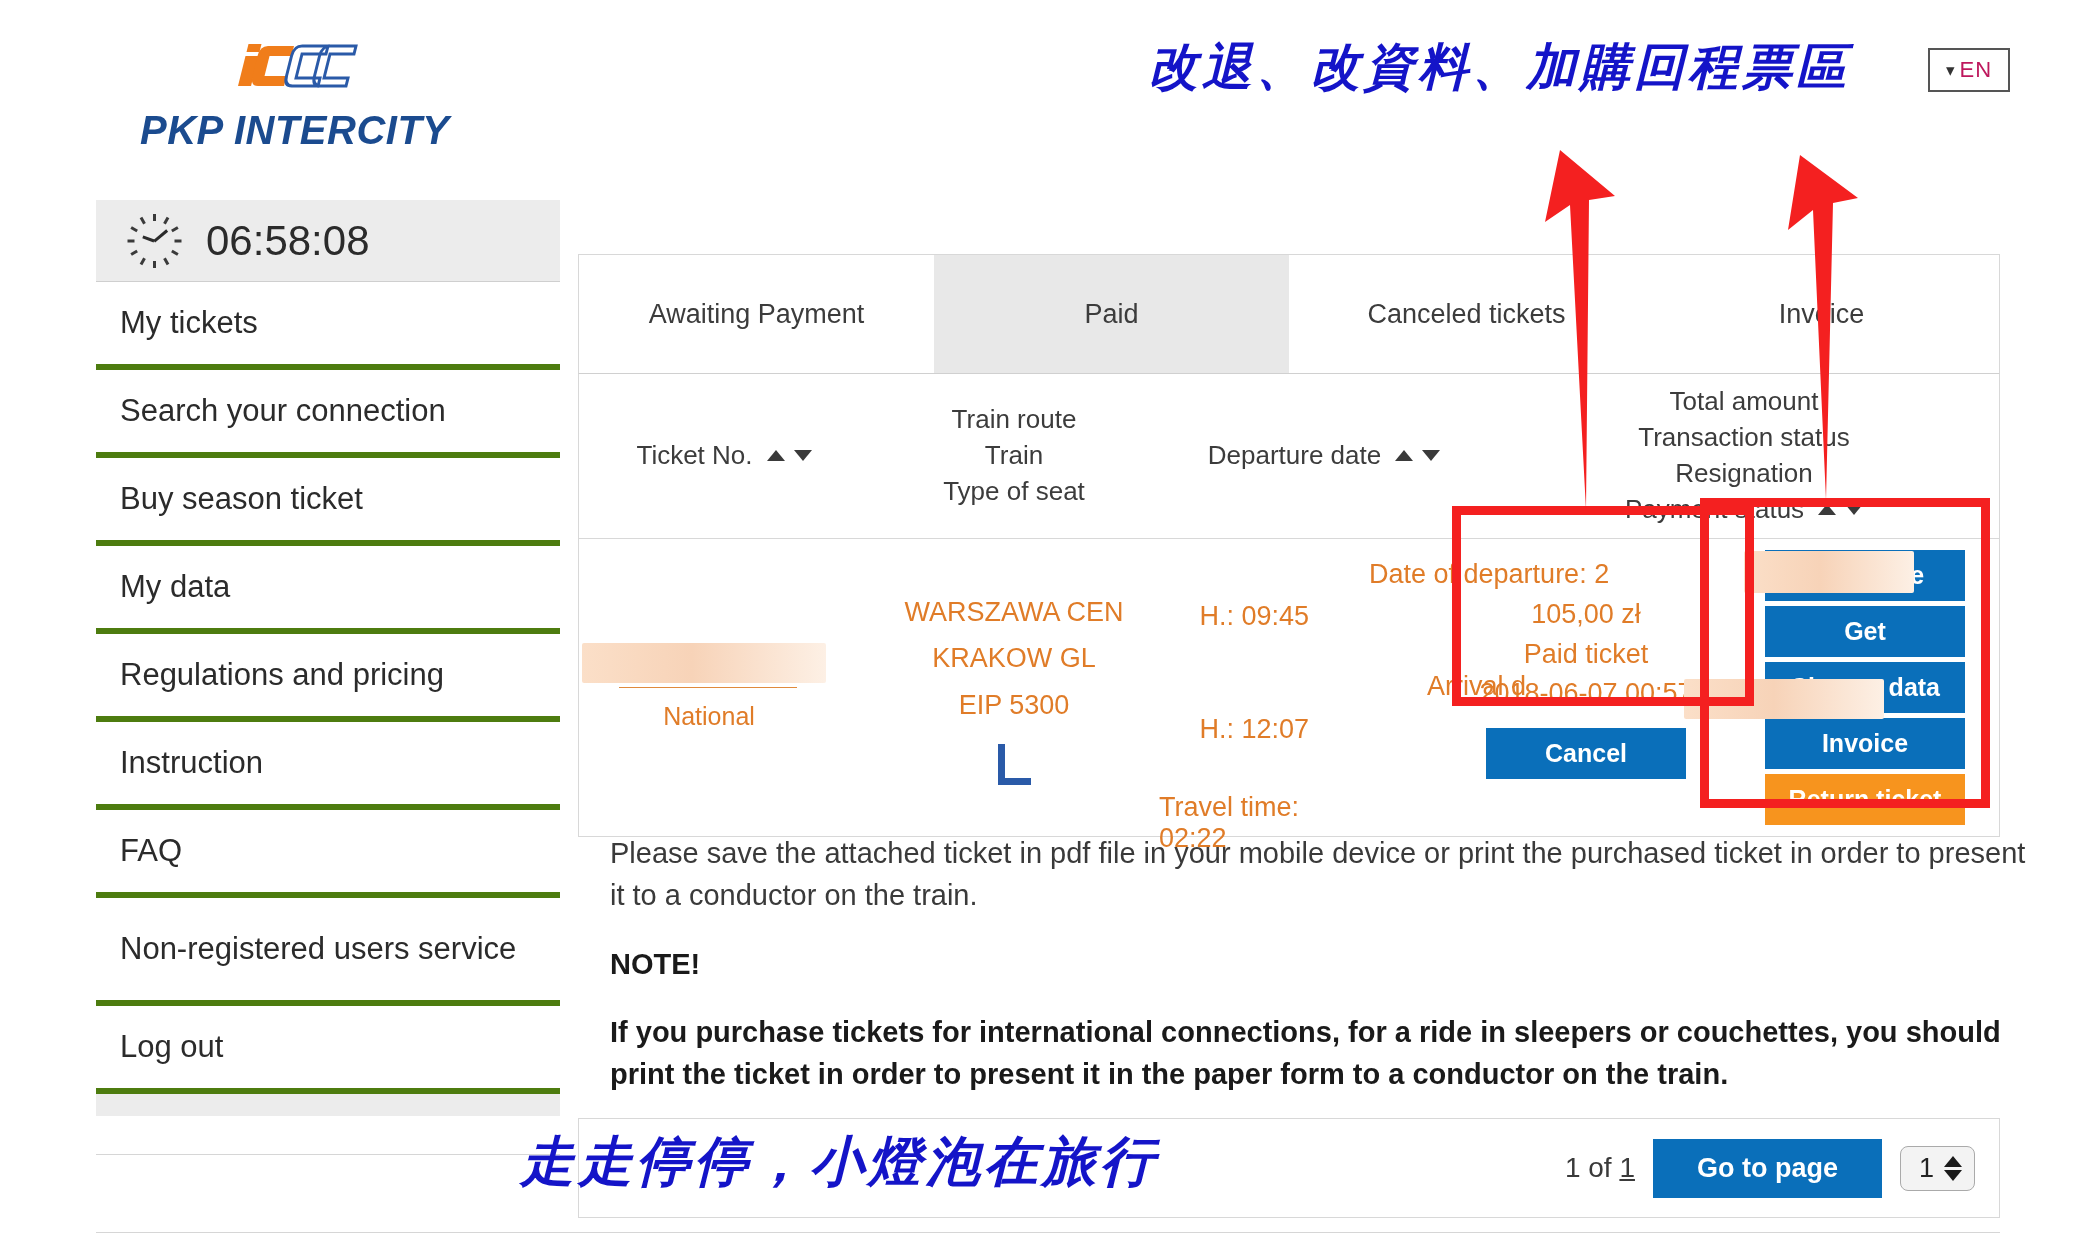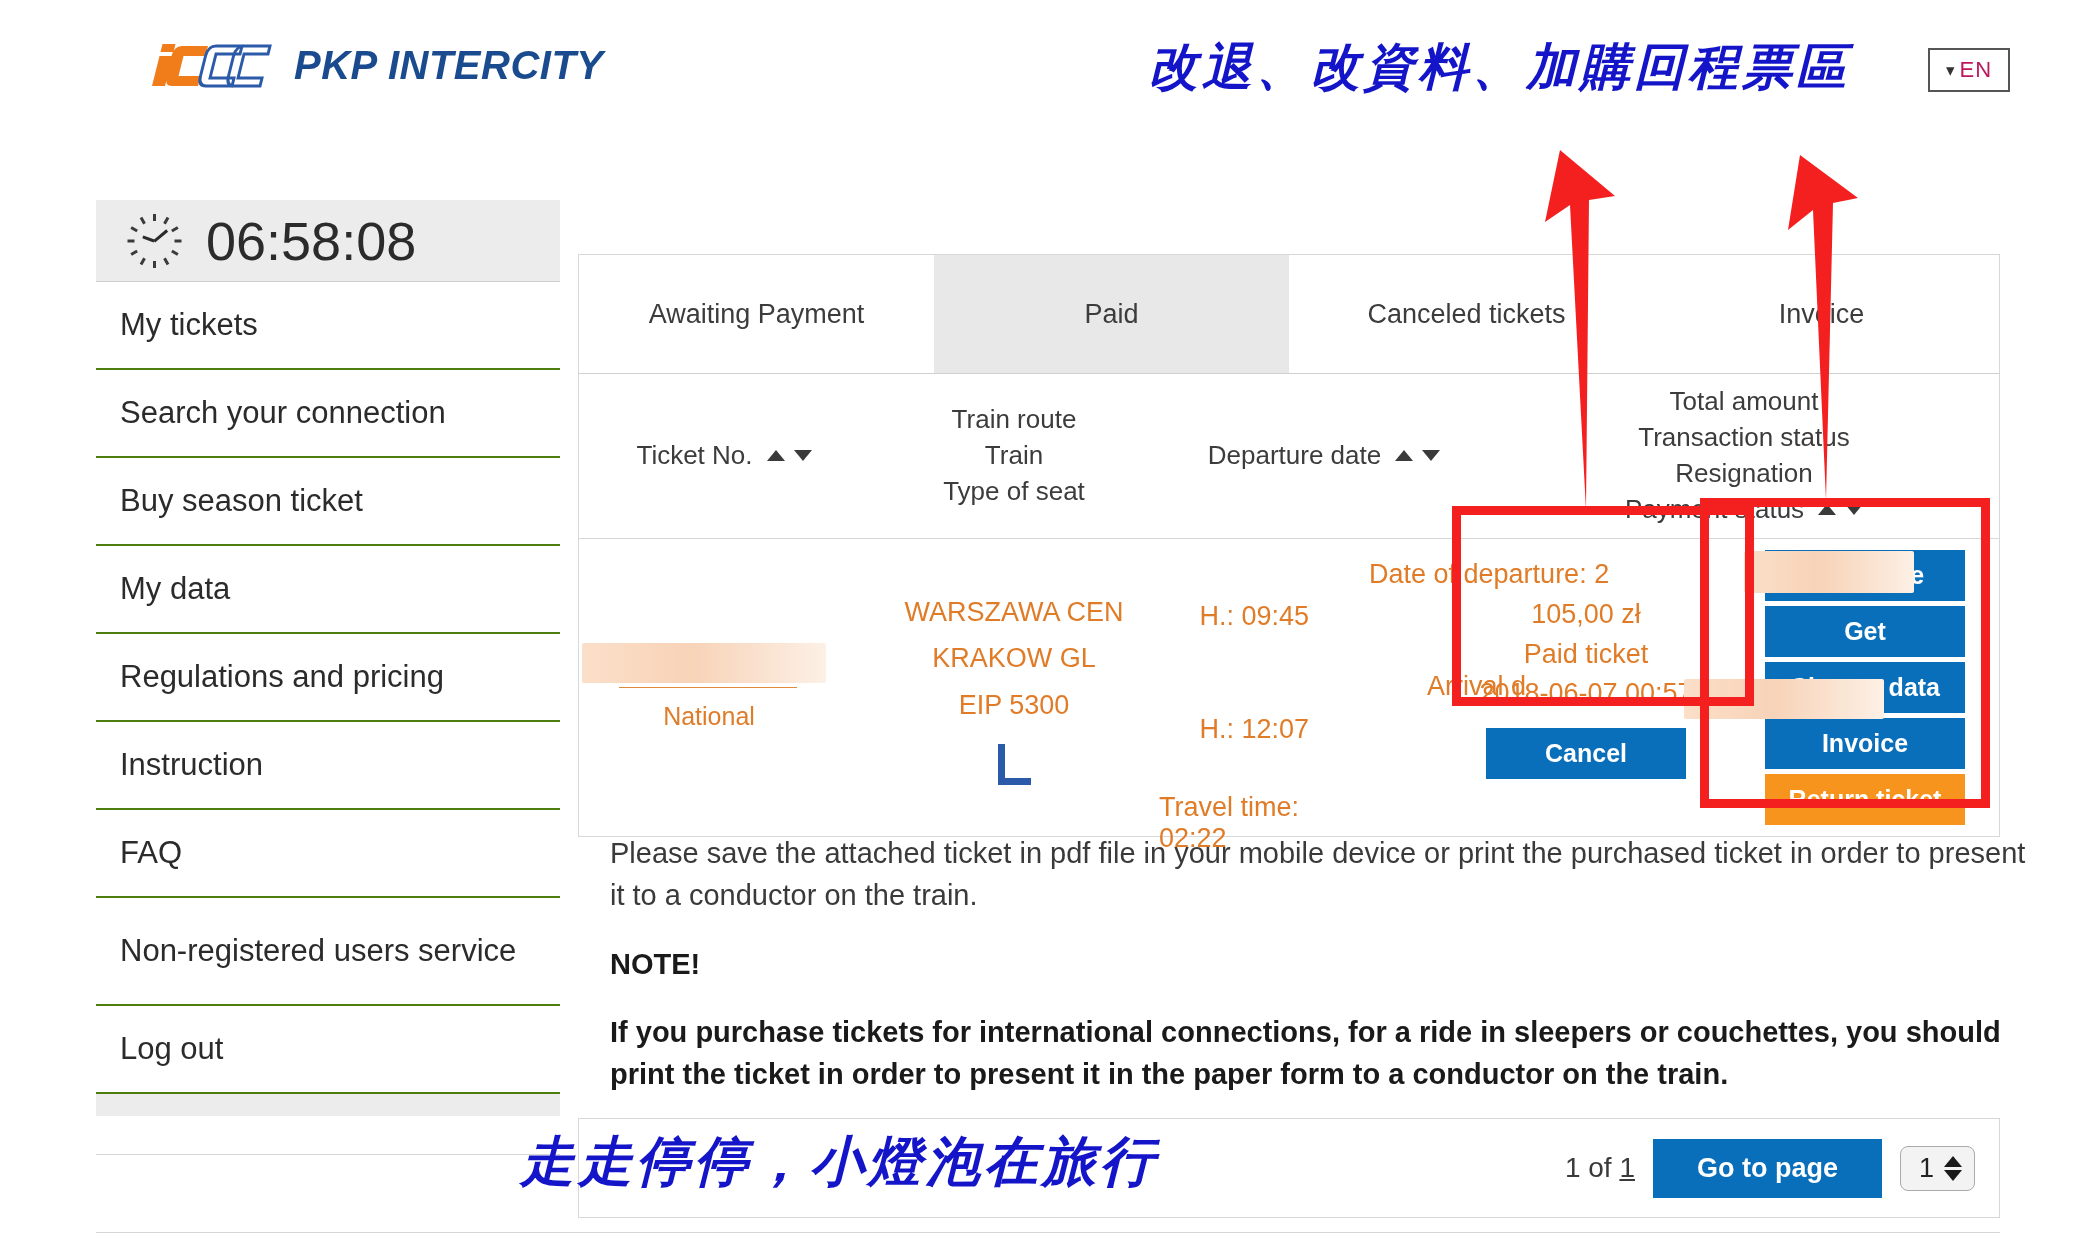--- a/index.html
+++ b/index.html
@@ -23,20 +23,21 @@
     width: 2098px;
     height: 130px;
   }
   #logo {
     position: absolute;
     left: 140px;
     top: 38px;
     display: flex;
     align-items: center;
     gap: 16px;
+    flex-direction: column;
   }
   .logo-mark {
     width: 138px;
     height: 54px;
     position: relative;
   }
   .logo-text {
     font-size: 40px;
     font-style: italic;
     font-weight: bold;
@@ -121,30 +122,30 @@
     background: #3a3a3a;
     transform-origin: 50% 27px;
     margin-left: -1.5px;
   }
   .clock-icon .hand {
     position: absolute;
     background: #2b2b2b;
     transform-origin: 0% 50%;
   }
   #clock-time {
-    font-size: 54px;
+    font-size: 42px;
     color: #2b2b2b;
     margin-left: 22px;
     font-weight: normal;
   }
   .nav-item {
     min-height: 88px;
     display: flex;
     align-items: center;
-    border-bottom: 2px solid #4d7c0f;
+    border-bottom: 6px solid #4d7c0f;
     padding: 12px 10px 12px 24px;
     box-sizing: border-box;
     font-size: 31px;
     color: #2b2b2b;
     line-height: 1.22;
     cursor: pointer;
   }
   .nav-item.two-line { min-height: 108px; }
   #sidebar-footer-bar {
     height: 22px;

